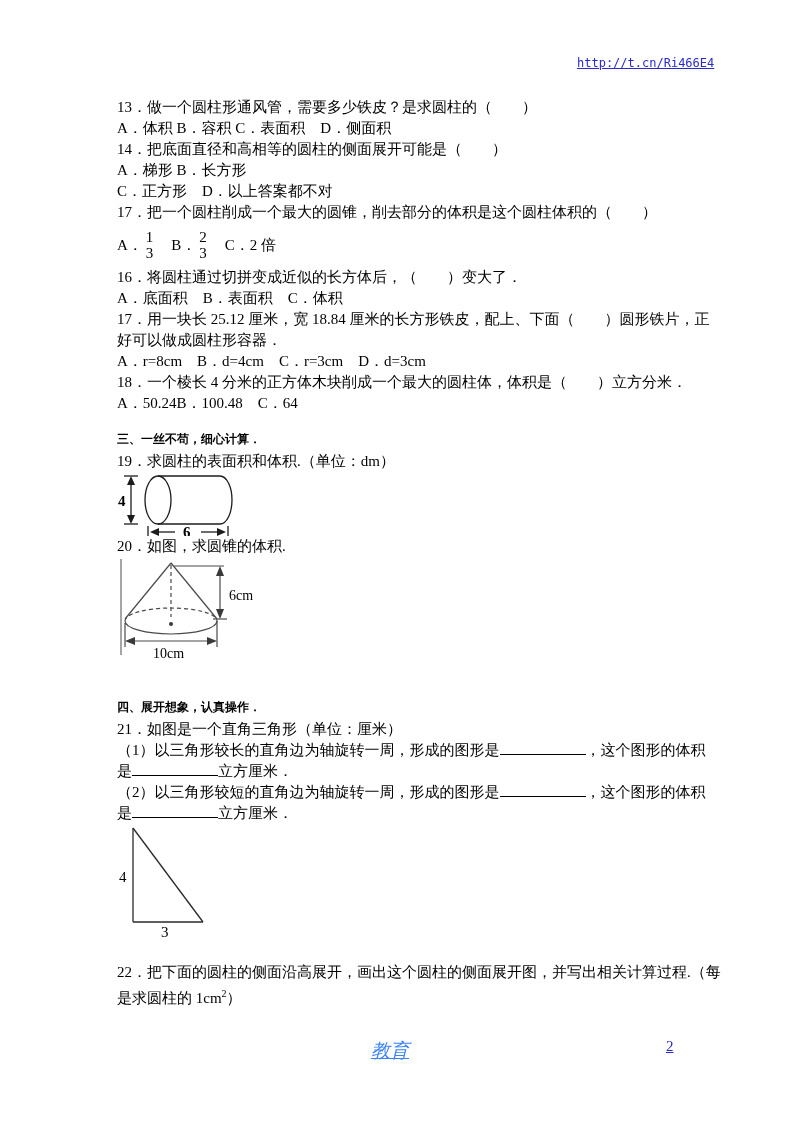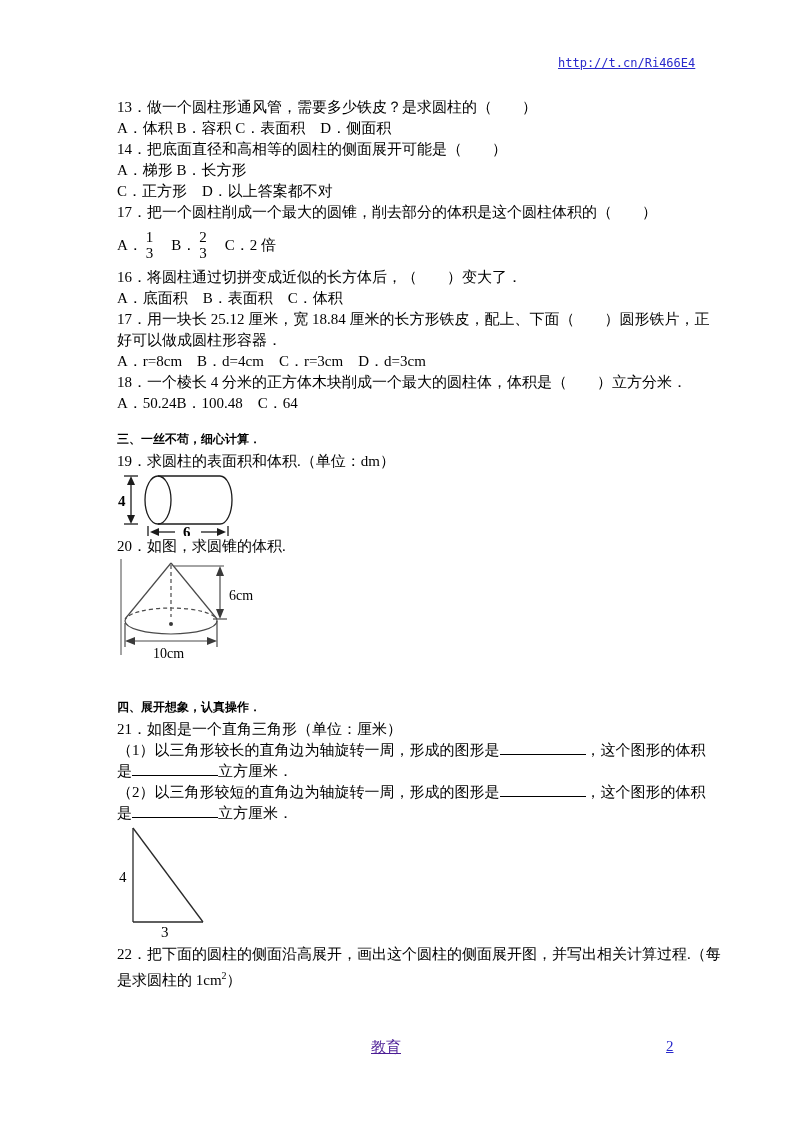--- a/index.html
+++ b/index.html
@@ -1,41 +1,41 @@
 <!DOCTYPE html>
 <html><head>
 <meta charset="utf-8">
 <style>
   html,body { margin:0; padding:0; }
   body {
     width:793px; height:1122px; background:#ffffff; position:relative;
     font-family:"Liberation Serif","DejaVu Serif",serif; color:#000;
   }
   .header-link {
-    position:absolute; left:558px; top:56px;
+    position:absolute; left:577px; top:56px;
     font-family:"DejaVu Sans Mono","Liberation Mono",monospace;
     font-size:12px; color:#2a2acc; text-decoration:underline; cursor:pointer;
   }
   .content { position:absolute; left:117px; top:97px; width:600px; }
   .line { margin:0; font-size:15px; line-height:21px; height:21px; white-space:nowrap; }
   .frac-line { margin:0; height:44px; display:flex; align-items:center; font-size:15px; white-space:nowrap; }
   .frac { display:inline-block; text-align:center; vertical-align:middle; margin:0 3px; }
   .frac span { display:block; line-height:16px; font-size:15px; }
   .section-title { margin:13px 0 0 0; font-weight:bold; font-size:12px; line-height:24px; height:24px; white-space:nowrap; }
   .section-title.s4 { margin-top:26px; }
   .figure { position:relative; }
   .fig-cylinder { height:64px; }
   .fig-cone { height:112px; }
   .fig-triangle { height:114px; }
   .blank { display:inline-block; width:86px; height:14px; border-bottom:1px solid #000; }
-  .q22-l1 { margin-top:6px; }
+  .q22-l1 { margin-top:24px; }
   sup { font-size:10px; }
   .footer-edu {
-    position:absolute; left:371px; top:1038px; font-size:15px;
-    color:#4c1d95; text-decoration:underline; cursor:pointer;
+    position:absolute; left:371px; top:1038px; font-size:19px;
+    color:#3b82f6; text-decoration:underline; cursor:pointer;font-style:italic;
   }
   .footer-page {
     position:absolute; left:666px; top:1038px; font-size:15px;
     color:#2a2acc; text-decoration:underline; cursor:pointer;
   }
   svg { display:block; }
   svg text { font-family:"Liberation Serif","DejaVu Serif",serif; }
 </style>
 </head>
 <body>

